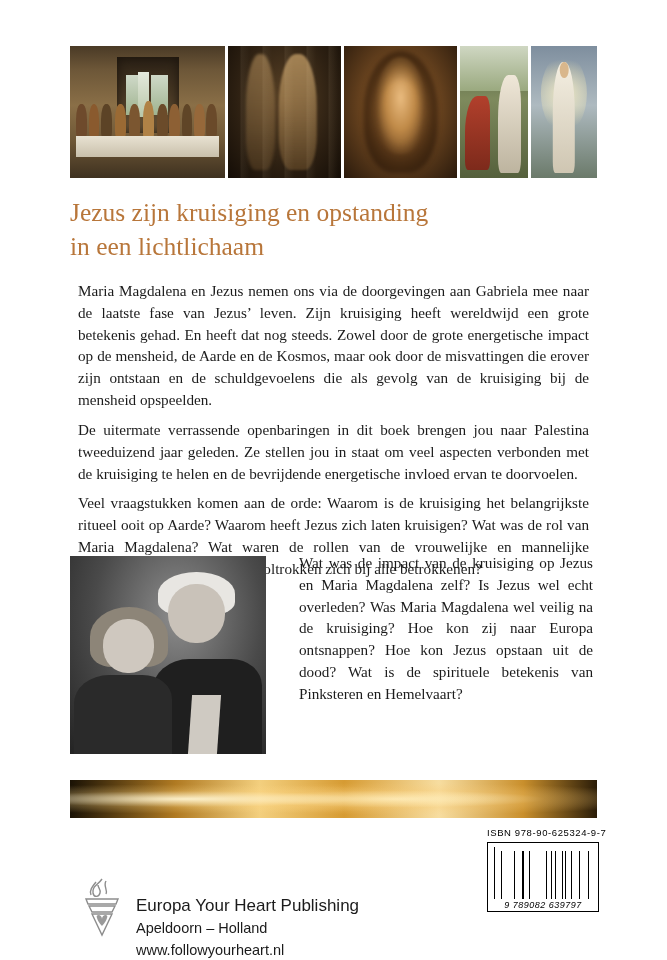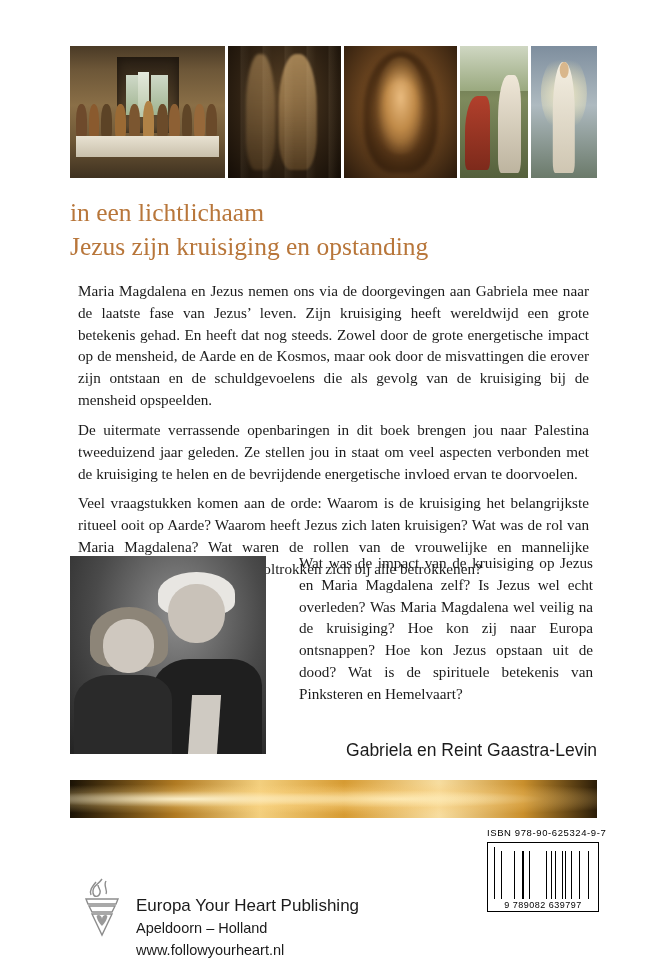--- a/index.html
+++ b/index.html
@@ -332,20 +332,21 @@
     font-size: 9.5px;
     letter-spacing: 0.6px;
     color: #000;
     margin-bottom: 4px;
     white-space: nowrap;
   }
   .barcode-frame {
     border: 1.2px solid #000;
     padding: 4px 4px 1px 4px;
     background: #fff;
+    font-style: italic;
   }
   .barcode {
     height: 52px;
     display: flex;
     align-items: flex-end;
     gap: 0;
   }
   .barcode i {
     display: block;
     height: 100%;
@@ -409,22 +410,22 @@
 
     <div class="strip-img img-risen">
       <div class="risen-bg"></div>
       <div class="risen-halo"></div>
       <div class="risen-fig"></div>
       <div class="risen-head"></div>
     </div>
   </div>
 
   <div class="title">
+    <span class="title-line">Jezus zijn kruisiging en opstanding</span>
     <span class="title-line">in een lichtlichaam</span>
-    <span class="title-line">Jezus zijn kruisiging en opstanding</span>
   </div>
 
   <div class="body-col">
     <p>Maria Magdalena en Jezus nemen ons via de doorgevingen aan Gabriela mee naar de laatste fase van Jezus’ leven. Zijn kruisiging heeft wereldwijd een grote betekenis gehad. En heeft dat nog steeds. Zowel door de grote energetische impact op de mensheid, de Aarde en de Kosmos, maar ook door de misvattingen die erover zijn ontstaan en de schuldgevoelens die als gevolg van de kruisiging bij de mensheid opspeelden.</p>
     <p>De uitermate verrassende openbaringen in dit boek brengen jou naar Palestina tweeduizend jaar geleden. Ze stellen jou in staat om veel aspecten verbonden met de kruisiging te helen en de bevrijdende energetische invloed ervan te doorvoelen.</p>
     <p>Veel vraagstukken komen aan de orde: Waarom is de kruisiging het belangrijkste ritueel ooit op Aarde? Waarom heeft Jezus zich laten kruisigen? Wat was de rol van Maria Magdalena? Wat waren de rollen van de vrouwelijke en mannelijke discipelen? Welke processen voltrokken zich bij alle betrokkenen?</p>
   </div>
 
   <div class="lower-block">
 
@@ -436,21 +437,20 @@
       <div class="ph-man-head"></div>
       <div class="ph-wom-body"></div>
       <div class="ph-wom-hair"></div>
       <div class="ph-wom-head"></div>
     </div>
 
     <div class="right-col">
       <p>Wat was de impact van de kruisiging op Jezus en Maria Magdalena zelf? Is Jezus wel echt overleden? Was Maria Magdalena wel veilig na de kruisiging? Hoe kon zij naar Europa ontsnappen? Hoe kon Jezus opstaan uit de dood? Wat is de spirituele betekenis van Pinksteren en Hemelvaart?</p>
     </div>
 
-    <div class="authors">Gabriela en Reint Gaastra-Levin</div>
   </div>
 
   <div class="gold-bar"></div>
 
   <div class="logo">
     <svg viewBox="0 0 48 66" width="48" height="66" aria-hidden="true">
       <g fill="none" stroke="#8d8d8d" stroke-width="1.4">
         <path d="M24 6 C20 12, 14 13, 15 20 C16 25, 21 24, 22 20 C23 16, 20 15, 20 12"></path>
         <path d="M28 8 C25 13, 30 17, 28 21"></path>
         <path d="M18 9 C14 14, 11 18, 13 22"></path>

